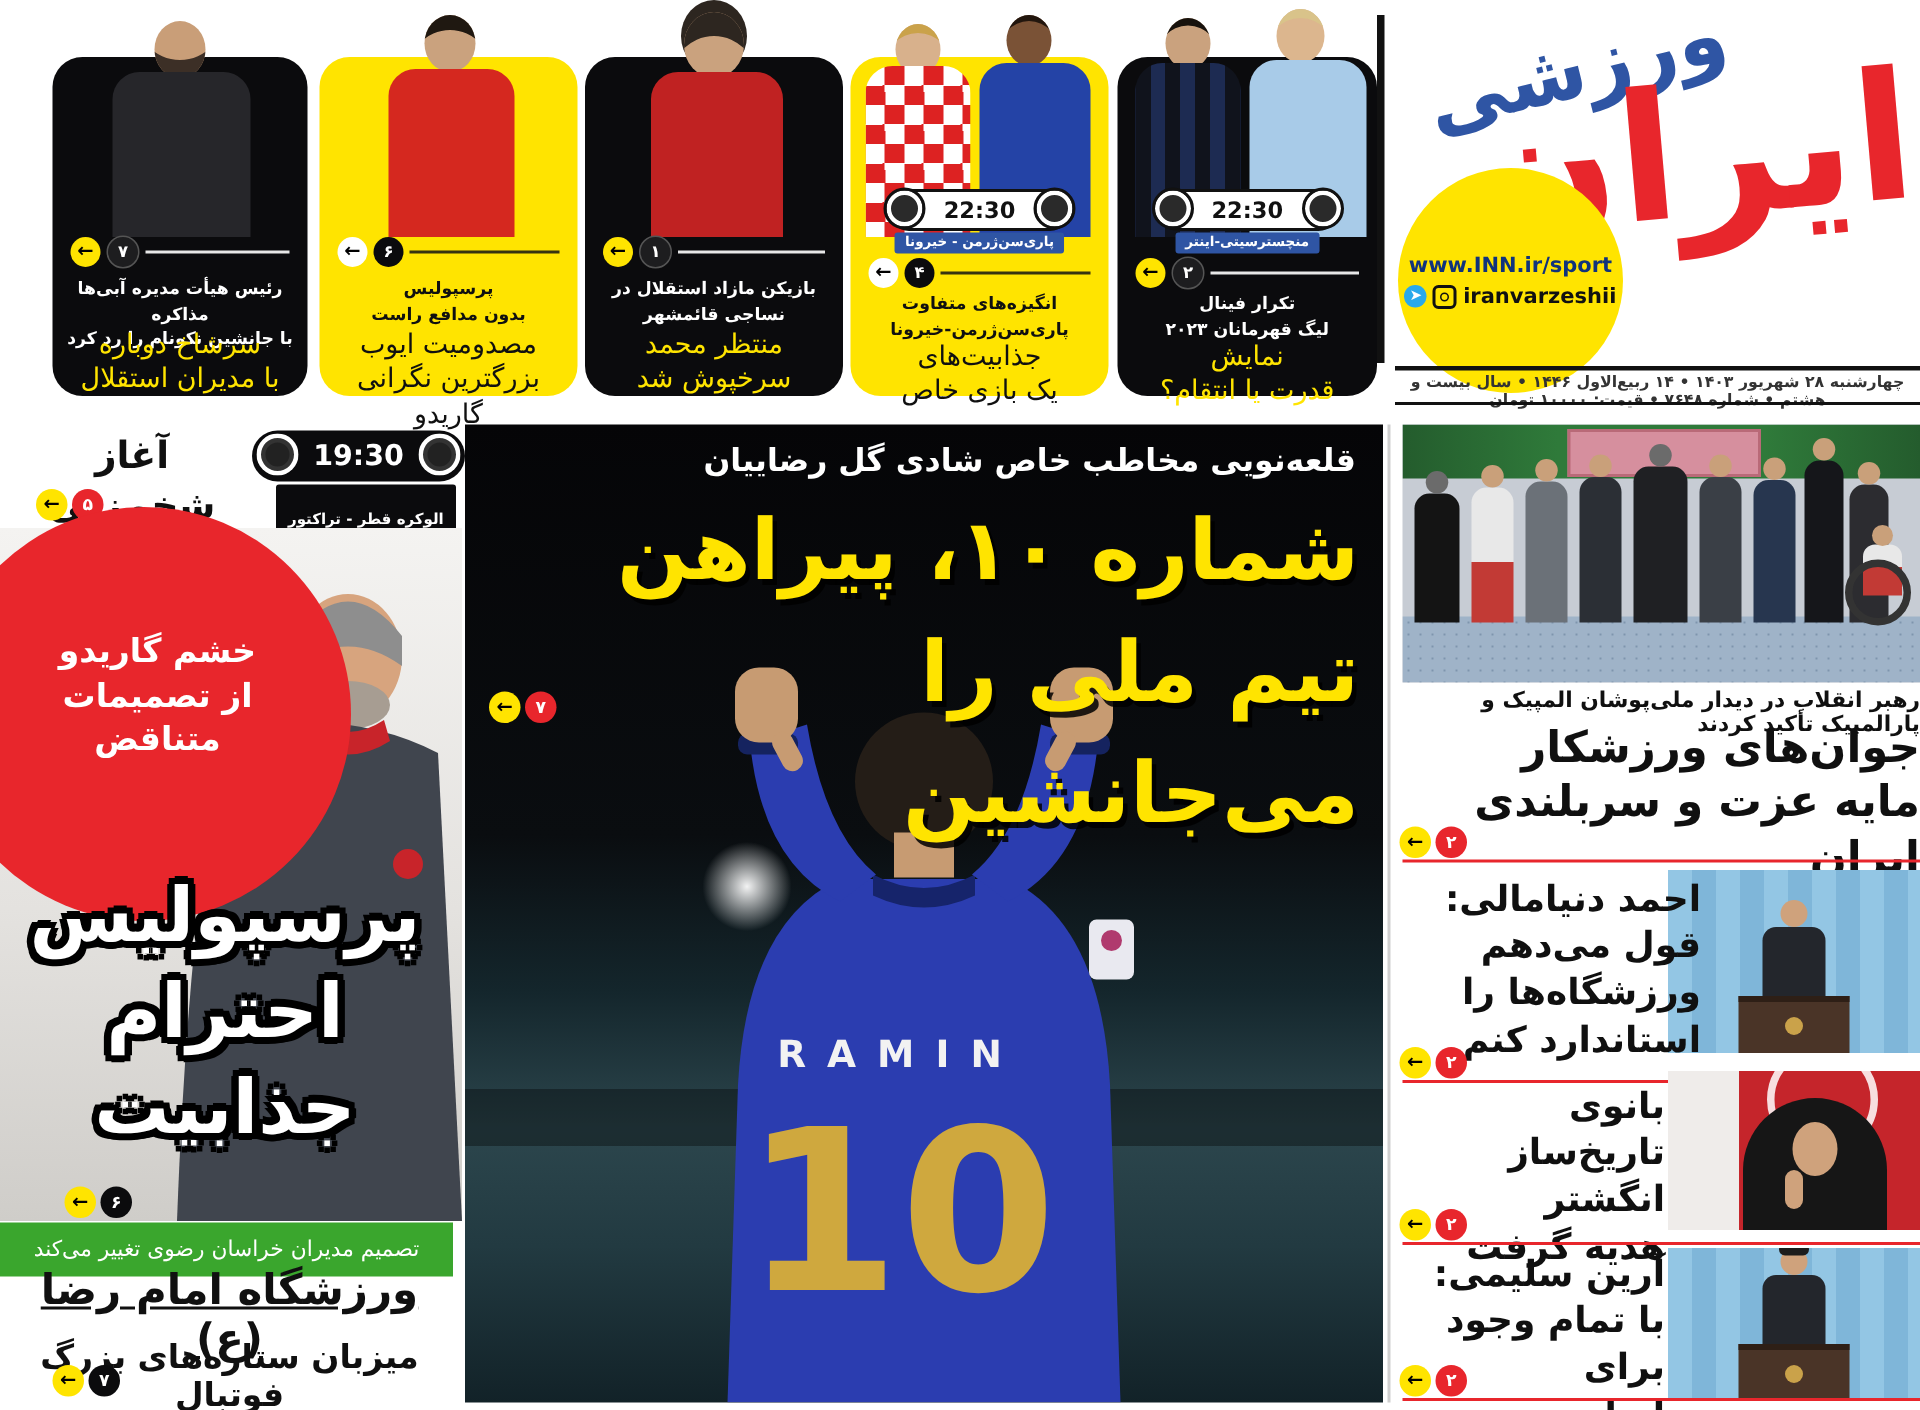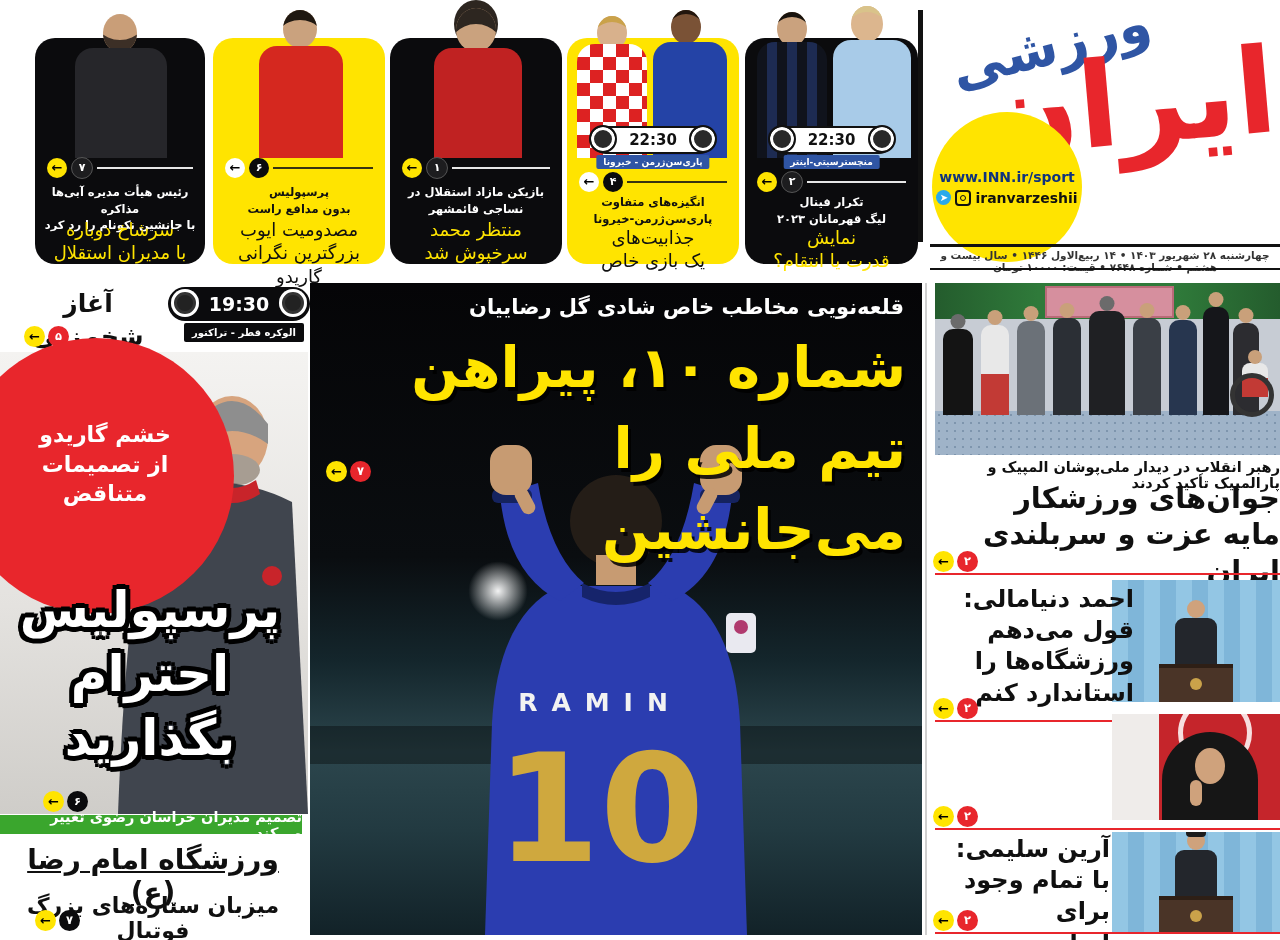--- a/index.html
+++ b/index.html
@@ -65,35 +65,35 @@
   .bp-arrow{width:21px;height:21px;border-radius:50%;background:#ffe400;color:#000;font-size:13px;
             line-height:21px;text-align:center;font-weight:bold;}
   .bp-num{width:21px;height:21px;border-radius:50%;color:#fff;font-size:11.5px;line-height:21px;
           text-align:center;font-weight:bold;}
   .bp-red{background:#e8262c;} .bp-black{background:#0b0b0d;}
   .kickoff{position:absolute;left:168px;top:287px;width:142px;height:34px;background:#0b0b0d;
            border-radius:18px;color:#fff;font-size:19px;font-weight:bold;display:flex;align-items:center;justify-content:center;}
   .ko-logo{position:absolute;top:2px;width:28px;height:28px;border-radius:50%;background:#222;
            box-shadow:inset 0 0 0 3px #fff,inset 0 0 0 6px #333;}
   .ko-label{position:absolute;left:184px;top:323px;background:#0b0b0d;color:#fff;font-size:10px;
-            font-weight:bold;padding:4px 8px;border-radius:2px;white-space:nowrap;}
+            font-weight:bold;padding:18px 8px;border-radius:2px;white-space:nowrap;}
 
   
   .gphoto{position:absolute;left:0;top:352px;width:308px;height:462px;overflow:hidden;
           background:linear-gradient(180deg,#f4f3f1 0%,#e4e2df 55%,#cfcdc9 100%);}
   .redblob{position:absolute;left:-42px;top:338px;width:276px;height:276px;border-radius:50%;background:#e8262c;}
   .rb-kicker{position:absolute;left:0;top:420px;width:210px;text-align:center;color:#fff;font-size:22px;
              font-weight:bold;line-height:1.35;direction:rtl;}
   .rb-word{position:absolute;left:40px;top:505px;width:160px;text-align:center;color:#fff;font-size:56px;
            font-weight:bold;text-shadow:4px 4px 0 #000;}
   .outline-hl{position:absolute;left:0;top:578px;width:300px;text-align:center;color:#fff;font-size:50px;
               font-weight:bold;line-height:1.28;direction:rtl;
               text-shadow:4px 4px 0 #000,-4px 4px 0 #000,4px -4px 0 #000,-4px -4px 0 #000,0 5px 0 #000,5px 0 0 #000,-5px 0 0 #000,0 -5px 0 #000;}
-  .green-strip{position:absolute;left:0;top:815px;width:302px;height:19px;background:#3aa62d;color:#fff;
-               font-size:14.5px;font-weight:bold;display:flex;align-items:center;justify-content:center;direction:rtl;}
+  .green-strip{position:absolute;left:0;top:815px;width:302px;height:36px;background:#3aa62d;color:#fff;
+               font-size:14.5px;font-weight:normal;display:flex;align-items:center;justify-content:center;direction:rtl;}
   .stadium-hl{position:absolute;left:0;top:843px;width:306px;text-align:center;font-size:28px;
               font-weight:bold;color:#101010;direction:rtl;text-decoration:underline;}
   .stadium-sub{position:absolute;left:0;top:893px;width:306px;text-align:center;font-size:22px;
                font-weight:bold;color:#101010;direction:rtl;}
 
   
   .mainphoto{position:absolute;left:310px;top:283px;width:612px;height:652px;overflow:hidden;
              background:linear-gradient(180deg,#050507 0%,#0a0d10 42%,#14262c 58%,#2c464d 72%,#223a41 84%,#122228 100%);}
   .boards{position:absolute;left:0;right:0;top:68%;height:38px;background:rgba(0,0,0,.35);}
   .glow{position:absolute;left:158px;top:278px;width:60px;height:60px;border-radius:50%;
@@ -310,21 +310,21 @@
   </div>
   <div class="redblob"></div>
   <div class="rb-kicker">
     <span>خشم گاریدو</span><br>
     <span>از تصمیمات</span><br>
     <span>متناقض</span>
   </div>
   <div class="outline-hl">
     <span>پرسپولیس</span><br>
     <span>احترام</span><br>
-    <span>بگذارید</span>
+    <span>جذابیت</span>
   </div>
   <div class="badge-pair" style="left:43px;top:791px;">
     <span class="bp-arrow">←</span>
     <span class="bp-num bp-black">۶</span>
   </div>
 
   <div class="green-strip">تصمیم مدیران خراسان رضوی تغییر می‌کند</div>
   <div class="stadium-hl">ورزشگاه امام رضا (ع)</div>
   <div class="stadium-sub">میزبان ستاره‌های بزرگ فوتبال</div>
   <div class="badge-pair" style="left:35px;top:910px;">
@@ -407,20 +407,25 @@
     <span class="bp-arrow">←</span>
     <span class="bp-num bp-red">۲</span>
   </div>
   <div class="redline" style="left:935px;top:720px;width:345px;"></div>
 
   <div class="photo-woman">
     <span class="emblem"></span>
     <span class="chador"></span>
     <span class="ring-hand"></span>
   </div>
+  <div class="rc-story-hl" style="left:935px;top:722px;">
+    <span>بانوی تاریخ‌ساز</span><br>
+    <span>انگشتر</span><br>
+    <span>هدیه گرفت</span>
+  </div>
   <div class="badge-pair" style="left:933px;top:806px;">
     <span class="bp-arrow">←</span>
     <span class="bp-num bp-red">۲</span>
   </div>
   <div class="redline" style="left:935px;top:828px;width:345px;"></div>
 
   <div class="photo-podium" style="left:1112px;top:832px;height:102px;">
     <span class="speaker cap"></span>
     <span class="podium"></span>
   </div>

